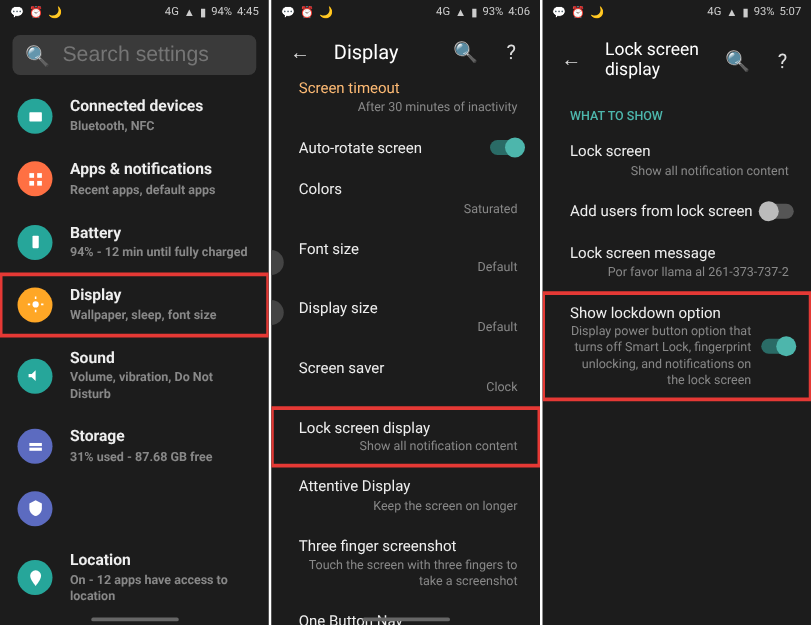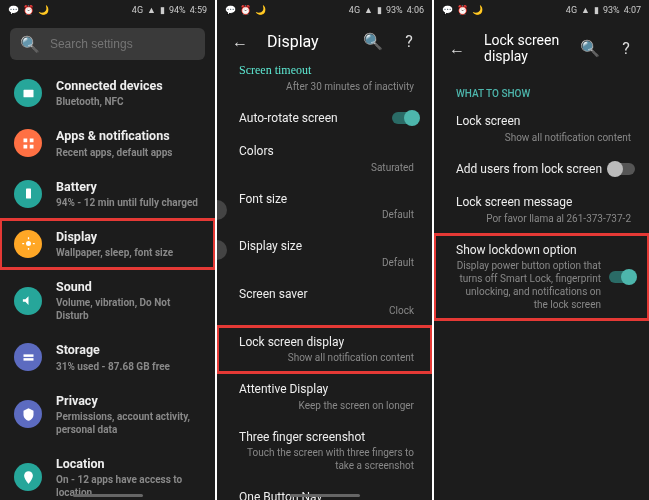--- a/index.html
+++ b/index.html
@@ -38,21 +38,21 @@
   height: 32px;
   display: flex;
   align-items: center;
   padding: 0 10px;
   gap: 10px;
 }
 .search-bar input {
   background: transparent;
   border: none;
   color: #f97316;
-  font-size: 12px;
+  font-size: 17px;
   outline: none;
   width: 100%;
 }
 .header {
   display: flex;
   align-items: center;
   padding: 12px 14px;
   gap: 18px;
 }
 .header .title { font-size: 16px; color: #fff; flex: 1; }
@@ -92,21 +92,21 @@
   transform: translateY(-50%);
   width: 26px;
   height: 12px;
   border-radius: 10px;
 }
 .toggle.on { background: #2a6b66; }
 .toggle.on::after { content: ''; position: absolute; right: -2px; top: -2px; width: 16px; height: 16px; background: #4db6ac; border-radius: 50%; }
 .toggle.off { background: #555; }
 .toggle.off::after { content: ''; position: absolute; left: -2px; top: -2px; width: 16px; height: 16px; background: #bbb; border-radius: 50%; }
 .section-label { font-size: 10px; color: #4db6ac; padding: 12px 22px 6px; font-weight: 500; }
-.partial-top .title { color: #5eead4; font-family: Liberation Serif, serif; }
+.partial-top .title { color: #fdba74; }
 .circ svg { width: 15px; height: 15px; }
 .nav-indicator {
   position: absolute;
   bottom: 3px;
   left: 50%;
   transform: translateX(-50%);
   width: 70px;
   height: 3px;
   background: #666;
   border-radius: 2px;
@@ -127,21 +127,21 @@
     <div class="left">
       <span>💬</span>
       <span>⏰</span>
       <span>🌙</span>
     </div>
     <div class="right">
       <span>4G</span>
       <span>▲</span>
       <span>▮</span>
       <span>94%</span>
-      <span>4:59</span>
+      <span>4:45</span>
     </div>
   </div>
   <div class="search-bar">
     <span style="color:#aaa">🔍</span>
     <input placeholder="Search settings" style="">
   </div>
   <div class="list" id="list1">
       <div class="item">
     <div class="circ" style="background:#26a69a">
           <svg viewBox="0 0 24 24" fill="#fff">
@@ -212,24 +212,20 @@
       <div class="title">Storage</div>
       <div class="sub">31% used - 87.68 GB free</div>
     </div>
       </div>
       <div class="item">
     <div class="circ" style="background:#5c6bc0">
           <svg viewBox="0 0 24 24" fill="#fff">
             <path d="M12 2L4 6v6c0 5 3.5 9 8 10 4.5-1 8-5 8-10V6z"></path>
           </svg>
         </div>
-    <div class="txt">
-      <div class="title">Privacy</div>
-      <div class="sub">Permissions, account activity, personal data</div>
-    </div>
       </div>
       <div class="item">
     <div class="circ" style="background:#26a69a">
           <svg viewBox="0 0 24 24" fill="#fff">
             <path d="M12 2a7 7 0 017 7c0 5-7 13-7 13S5 14 5 9a7 7 0 017-7z"></path>
           </svg>
         </div>
     <div class="txt">
       <div class="title">Location</div>
       <div class="sub">On - 12 apps have access to location</div>
@@ -311,21 +307,21 @@
     <div class="left">
       <span>💬</span>
       <span>⏰</span>
       <span>🌙</span>
     </div>
     <div class="right">
       <span>4G</span>
       <span>▲</span>
       <span>▮</span>
       <span>93%</span>
-      <span>4:07</span>
+      <span>5:07</span>
     </div>
   </div>
   <div class="header">
     <div class="hicon">←</div>
     <div class="title" style="font-size:14px">Lock screen display</div>
     <div class="hicon">🔍</div>
     <div class="hicon">?</div>
   </div>
   <div class="section-label">WHAT TO SHOW</div>
   <div class="list" id="list3">

